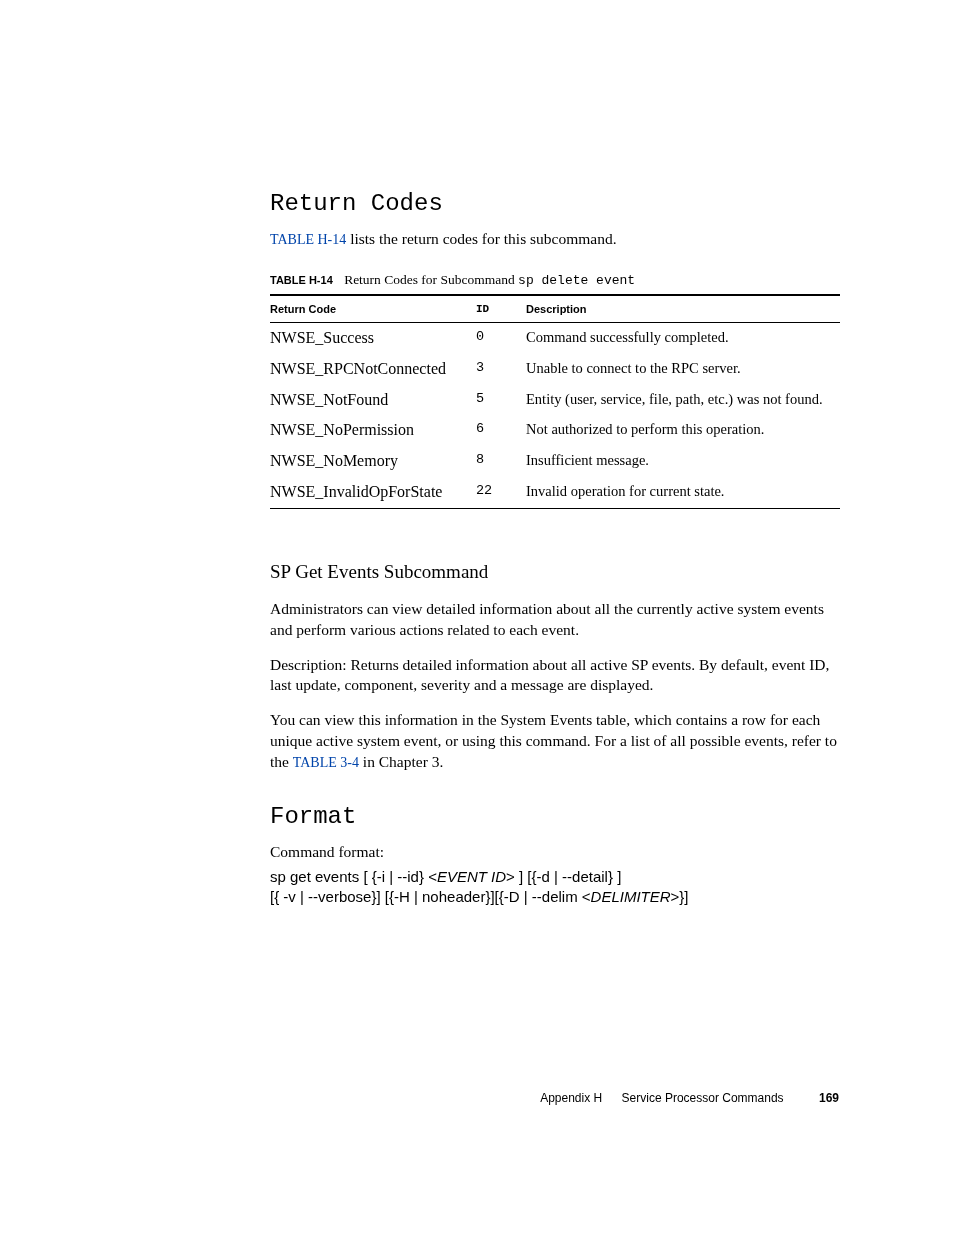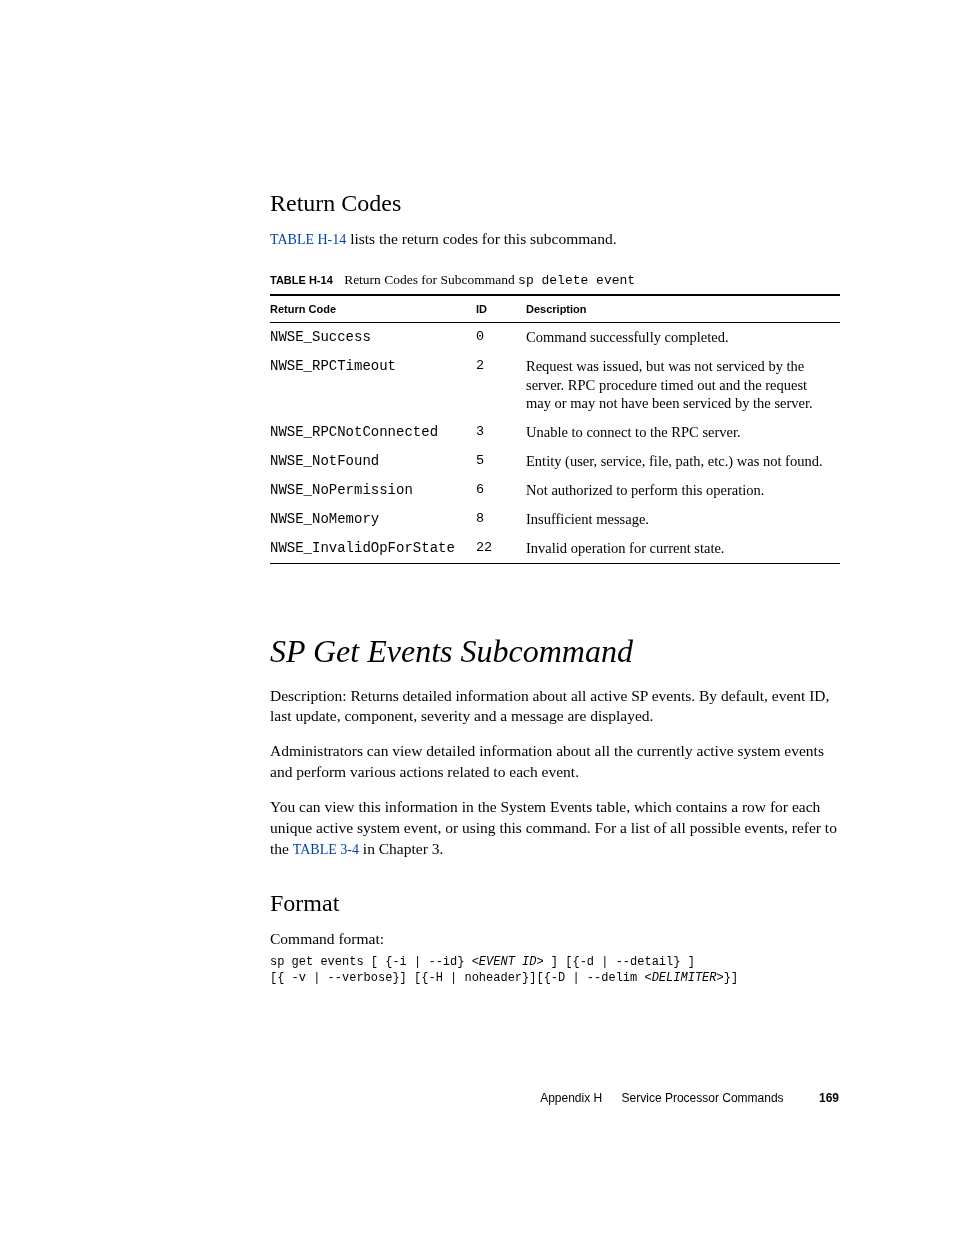--- a/index.html
+++ b/index.html
@@ -12,31 +12,30 @@
     height: 1235px;
     position: relative;
   }
   .page {
     position: absolute;
     left: 270px;
     top: 190px;
     width: 570px;
   }
   h2.section {
-    font-family: Liberation Serif, serif;
+    font-family: Liberation Mono, monospace;
     font-weight: 400;
     font-size: 24px;
     margin: 0 0 12px 0;
   }
   h2.big-section {
     font-family: "Palatino Linotype", Palatino, Georgia, serif;
     font-weight: 400;
-    font-size: 32px;
-    margin: 69px 0 16px 0;
-    font-style: italic;
+    font-size: 19px;
+    margin: 52px 0 16px 0;
   }
   p.body {
     font-size: 15.5px;
     line-height: 1.35;
     margin: 0 0 14px 0;
   }
   a.xref {
     color: #0044aa;
     text-decoration: none;
     font-size: 14px;
@@ -71,35 +70,35 @@
   }
   table.codes tbody td {
     vertical-align: top;
     padding: 5px 6px 5px 0;
     line-height: 1.3;
   }
   table.codes tbody tr:last-child td {
     border-bottom: 1px solid #000;
   }
   table.codes td.code {
-    font-family: Liberation Mono, monospace;
-    font-size: 14px;
+    font-family: Liberation Serif, serif;
+    font-size: 16px;
     white-space: nowrap;
     width: 200px;
   }
   table.codes td.id {
     font-family: "Courier New", monospace;
     font-size: 13.5px;
     width: 44px;
   }
   table.codes th.col-code { width: 200px; }
-  table.codes th.col-id   { width: 44px; }
+  table.codes th.col-id   { width: 44px; font-family: Liberation Mono, monospace; }
   pre.cmd {
-    font-family: Liberation Mono, monospace;
-    font-size: 12px;
+    font-family: Liberation Sans, sans-serif;
+    font-size: 15px;
     margin: 4px 0 0 0;
     line-height: 1.35;
     white-space: pre;
   }
   pre.cmd .ital { font-style: italic; }
   .footer {
     position: absolute;
     bottom: 130px;
     right: 115px;
     font-family: Helvetica, Arial, sans-serif;
@@ -133,25 +132,20 @@
         <th>Description</th>
       </tr>
     </thead>
     <tbody id="codes-body">
         <tr>
           <td class="code">NWSE_Success</td>
           <td class="id">0</td>
           <td>Command successfully completed.</td>
         </tr>
         <tr>
-          <td class="code">NWSE_RPCTimeout</td>
-          <td class="id">2</td>
-          <td>Request was issued, but was not serviced by the server. RPC procedure timed out and the request may or may not have been serviced by the server.</td>
-        </tr>
-        <tr>
           <td class="code">NWSE_RPCNotConnected</td>
           <td class="id">3</td>
           <td>Unable to connect to the RPC server.</td>
         </tr>
         <tr>
           <td class="code">NWSE_NotFound</td>
           <td class="id">5</td>
           <td>Entity (user, service, file, path, etc.) was not found.</td>
         </tr>
         <tr>
@@ -167,22 +161,22 @@
         <tr>
           <td class="code">NWSE_InvalidOpForState</td>
           <td class="id">22</td>
           <td>Invalid operation for current state.</td>
         </tr>
       </tbody>
   </table>
 
   <h2 class="big-section">SP Get Events Subcommand</h2>
 
+  <p class="body">Administrators can view detailed information about all the currently active system events and perform various actions related to each event.</p>
   <p class="body">Description: Returns detailed information about all active SP events. By default, event ID, last update, component, severity and a message are displayed.</p>
-  <p class="body">Administrators can view detailed information about all the currently active system events and perform various actions related to each event.</p>
   <p class="body">
     <span>You can view this information in the System Events table, which contains a row for each unique active system event, or using this command. For a list of all possible events, refer to the </span><a class="xref" href="#">TABLE 3-4</a><span> in Chapter 3.</span>
   </p>
 
   <h2 class="section" style="margin-top:30px;">Format</h2>
 
   <p class="body" style="margin-bottom:4px;">Command format:</p>
 
   <pre class="cmd"><span>sp get events [ {-i | --id} &lt;</span><span class="ital">EVENT ID</span><span>&gt; ] [{-d | --detail} ]
 [{ -v | --verbose}] [{-H | noheader}][{-D | --delim &lt;</span><span class="ital">DELIMITER</span><span>&gt;}]</span></pre>

